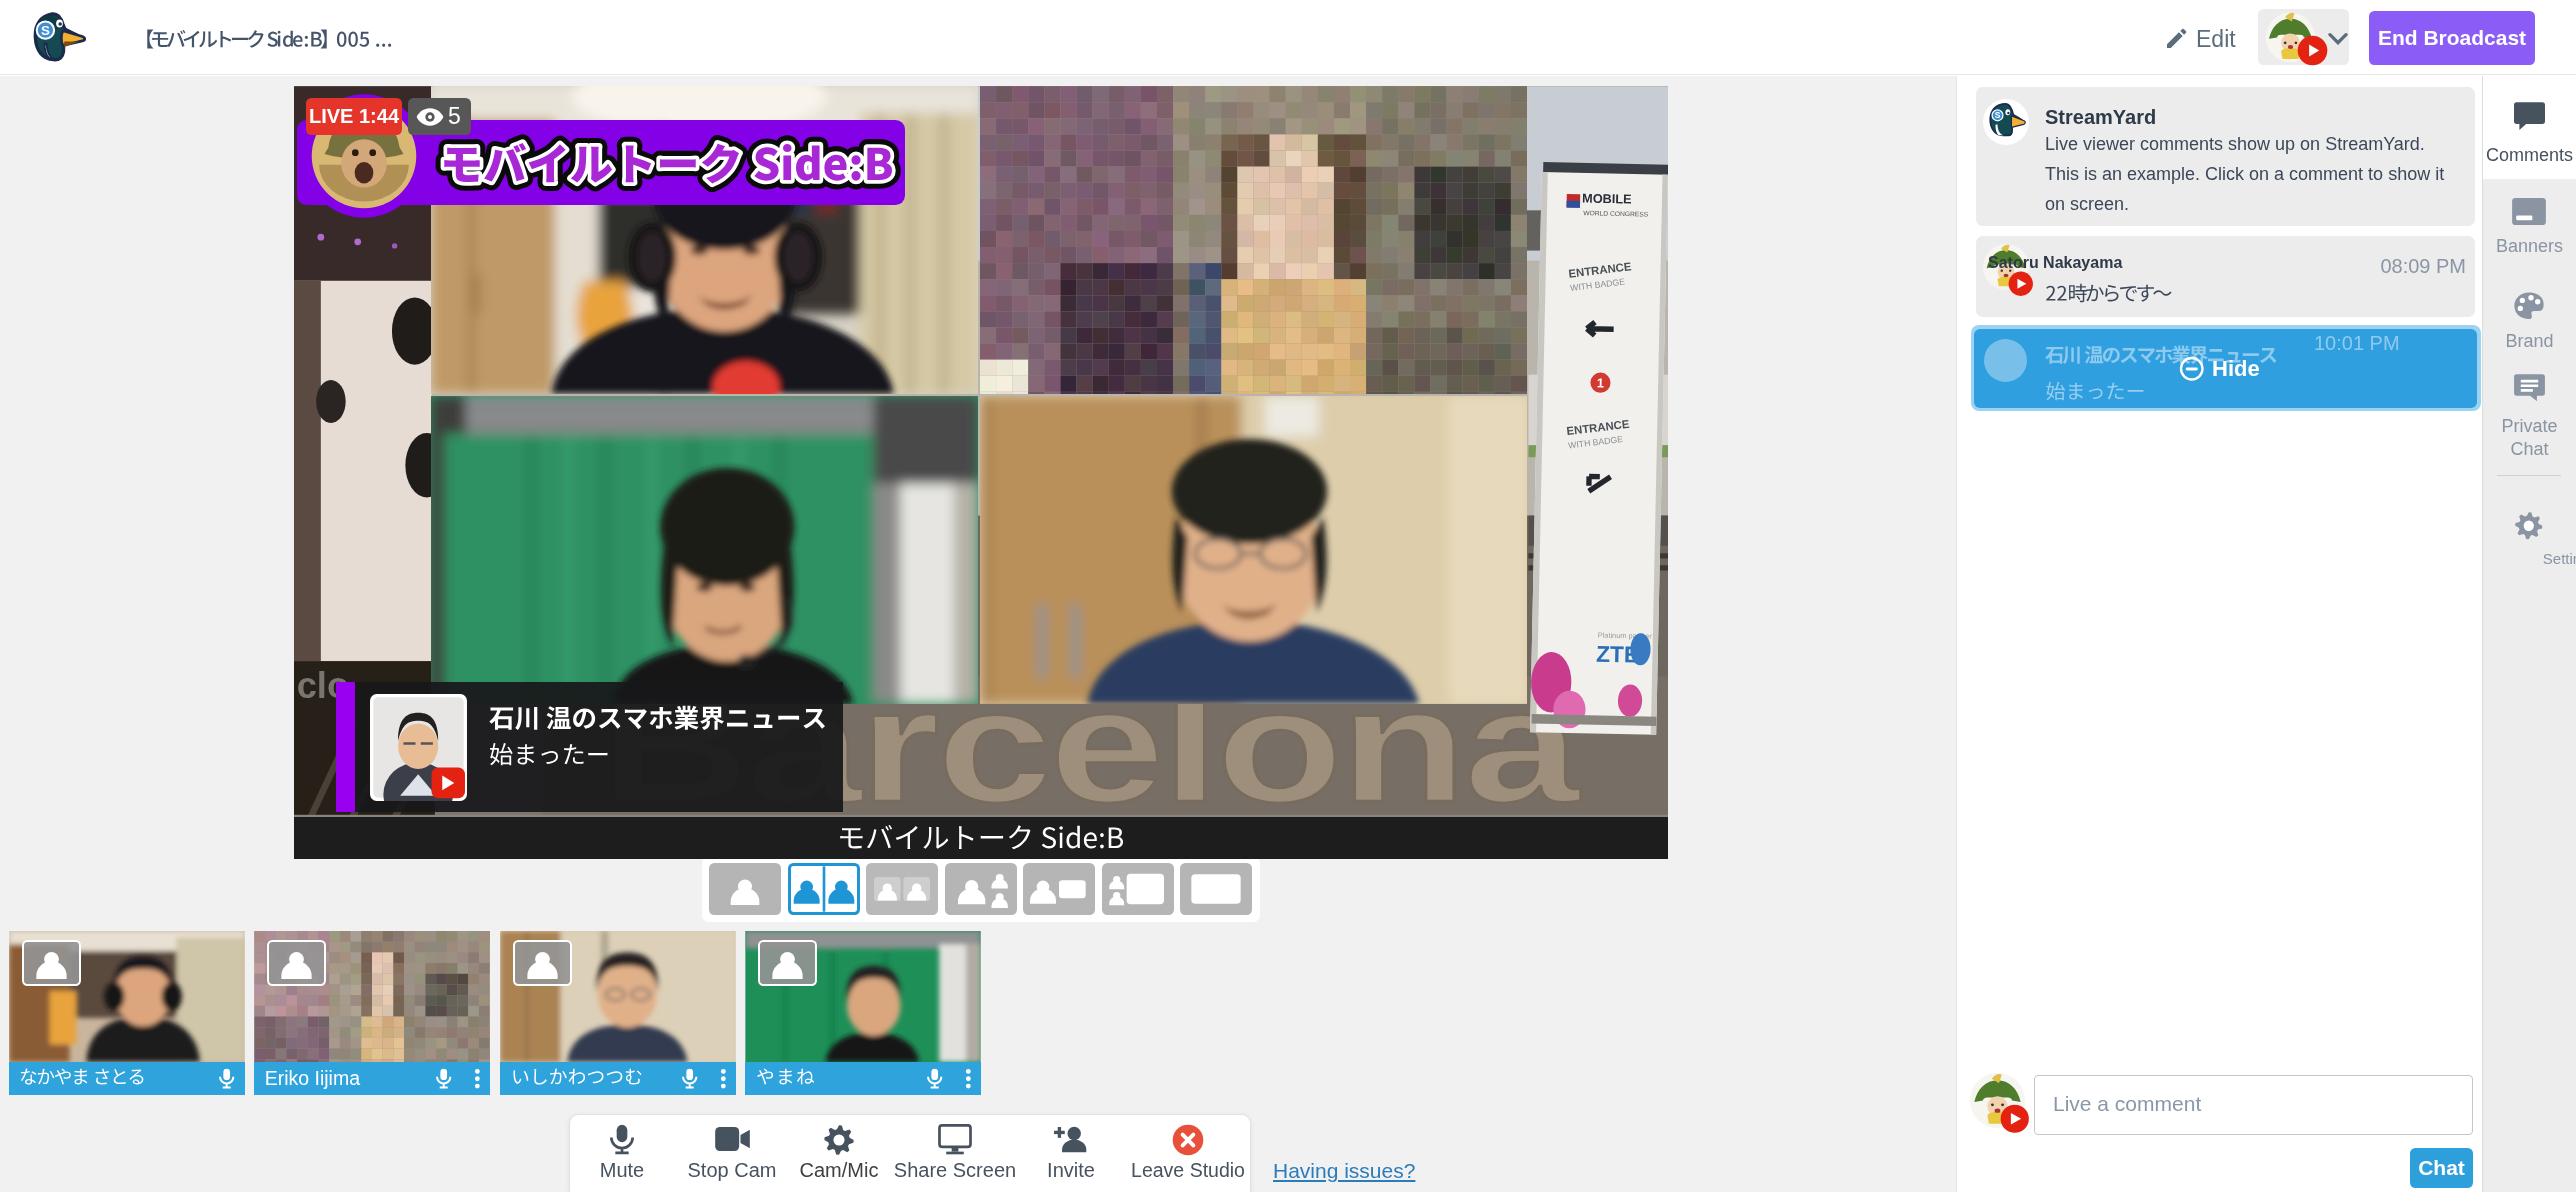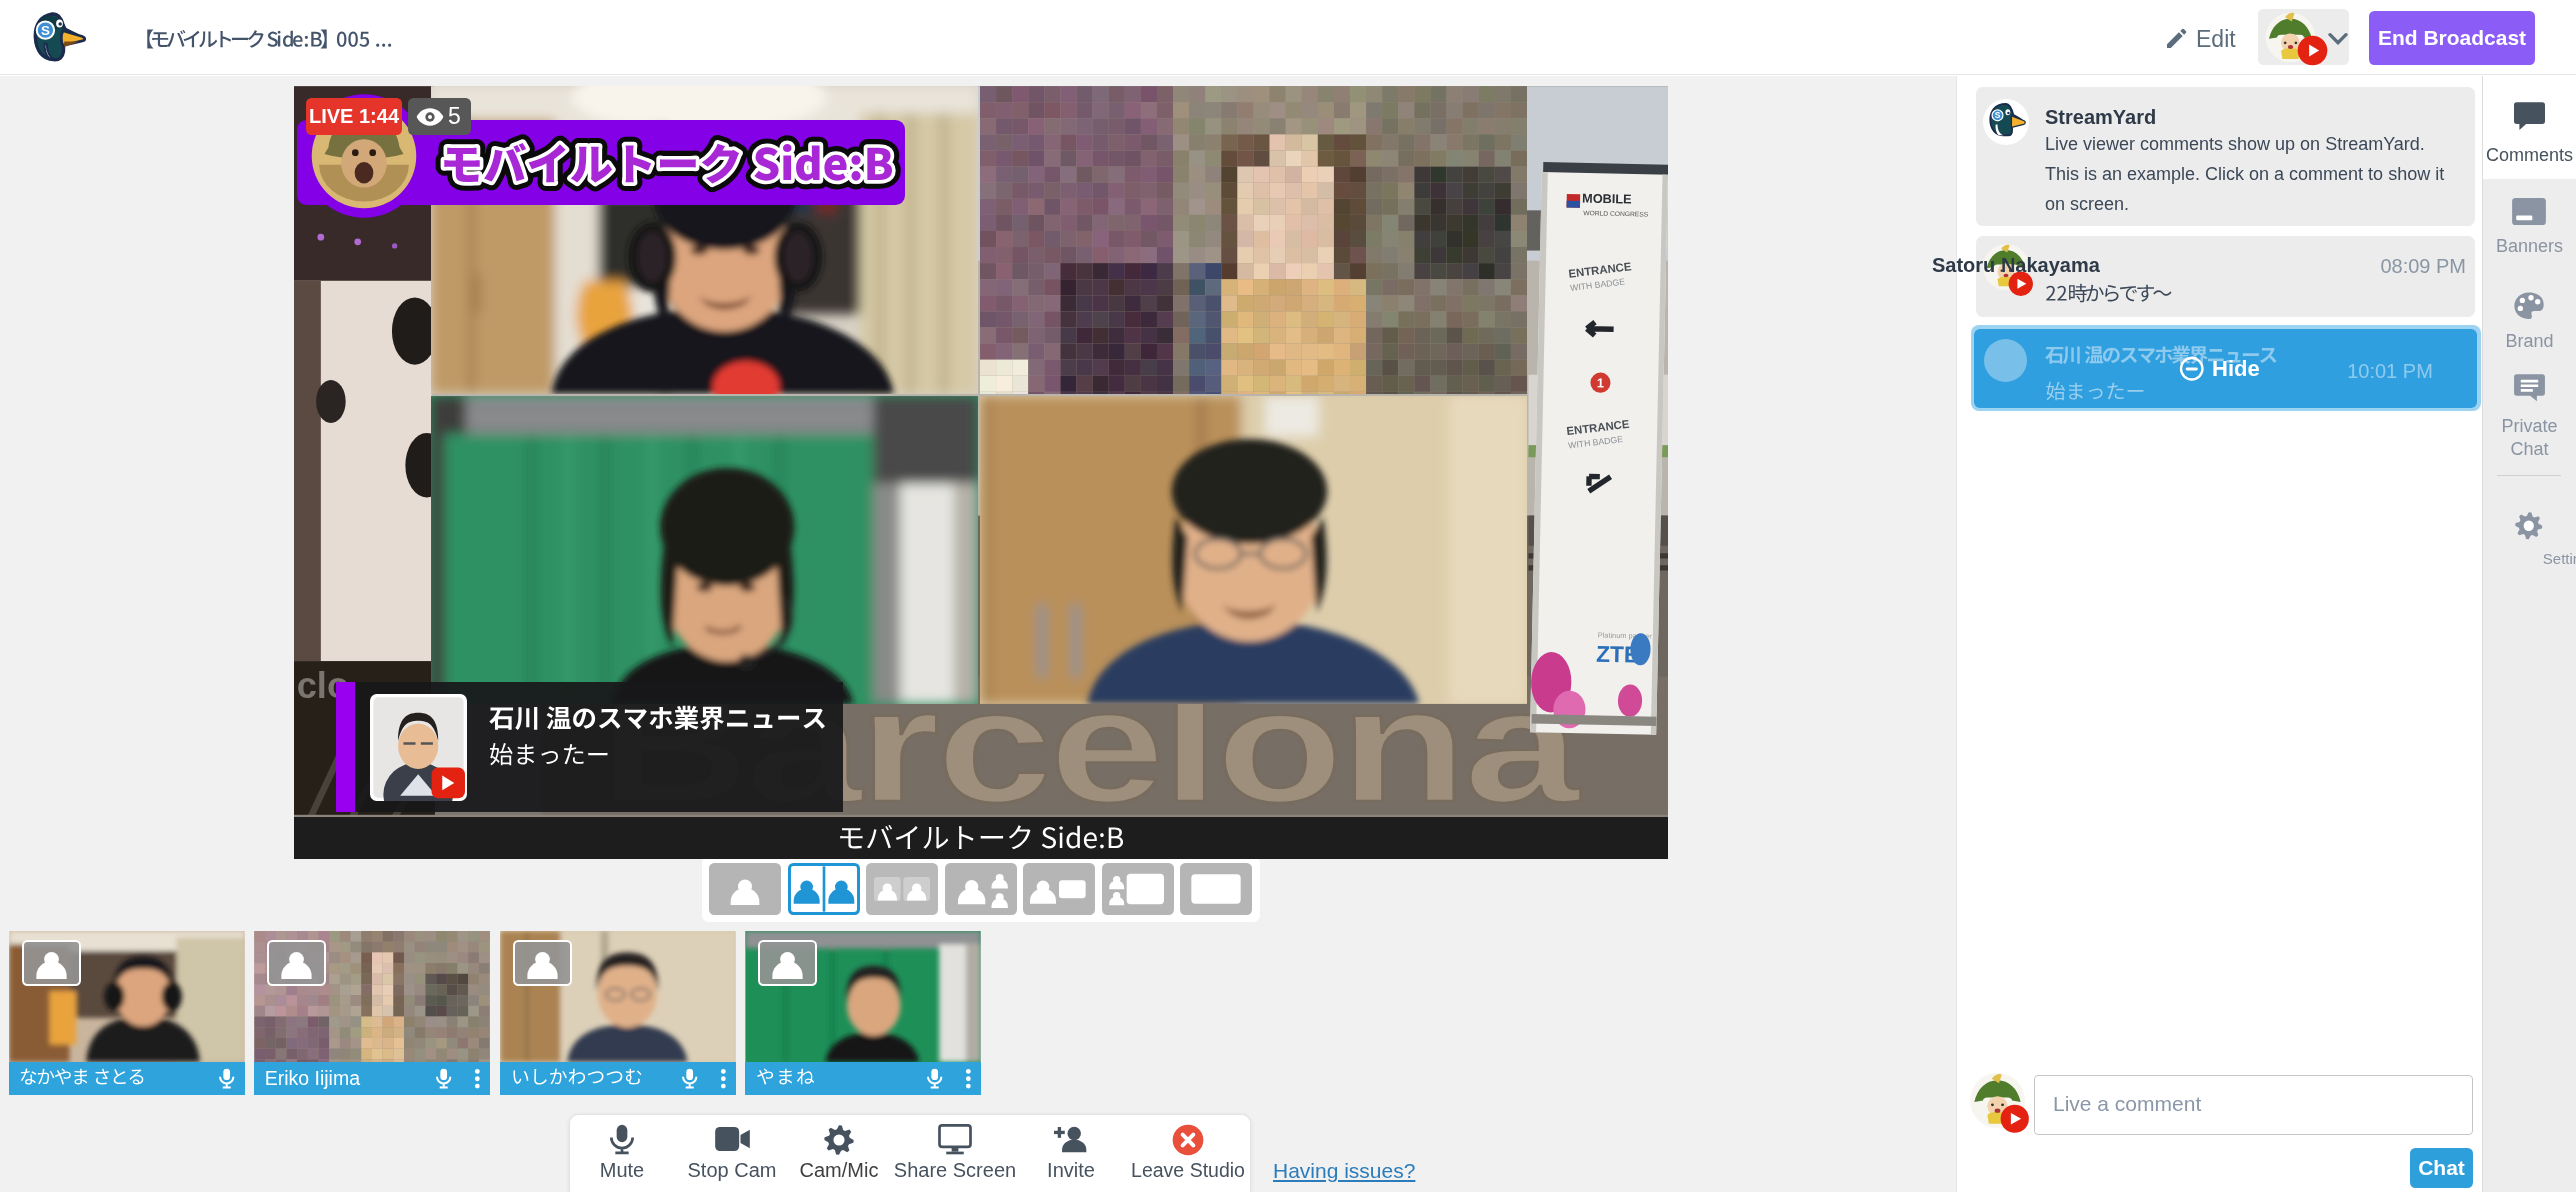--- a/index.html
+++ b/index.html
@@ -1543,32 +1543,32 @@
 <circle cx="38" cy="46" r="14" fill="#f3d2ae"></circle>
 <path d="M24,58 C30,52 46,52 52,58 L50,70 L26,70 Z" fill="#e8c83e"></path>
 <circle cx="31" cy="44" r="2" fill="#333"></circle>
     <circle cx="45" cy="44" r="2" fill="#333"></circle>
 <ellipse cx="38" cy="52" rx="4" ry="3" fill="#a33"></ellipse>
 </svg>
 <svg class="abs" style="left:2008px;top:271px" width="25.5" height="25.5" viewBox="0 0 46 46">
 <circle cx="23" cy="23" r="22" fill="#e32212"></circle>
     <path d="M17,14 L33,23 L17,32 Z" fill="#fff"></path>
   </svg>
-<div class="abs" style="left:1932px;top:254px;font-size:20px;font-weight:bold;color:#2e3a48">Satoru Nakayama</div>
+<div class="abs" style="left:1988px;top:254px;font-size:16px;font-weight:bold;color:#2e3a48">Satoru Nakayama</div>
 <div class="abs" style="left:2314px;top:255px;width:152px;text-align:right;font-size:20px;color:#8a96a4">08:09 PM</div>
 <svg class="" style="position:absolute;left:2045px;top:283px;overflow:visible" width="128" height="24" viewBox="0 -26.4 191 36">
     <path d="M1.3 0V-1.6Q4.8 -4.6 7 -7.1Q9.2 -9.6 10.3 -11.8Q11.4 -13.9 11.4 -15.8Q11.4 -17.1 11 -18.1Q10.5 -19 9.6 -19.6Q8.7 -20.2 7.4 -20.2Q6 -20.2 4.9 -19.4Q3.7 -18.7 2.8 -17.6L1.2 -19.2Q2.5 -20.6 4.1 -21.5Q5.6 -22.4 7.7 -22.4Q9.7 -22.4 11.1 -21.6Q12.5 -20.8 13.3 -19.3Q14.1 -17.9 14.1 -15.9Q14.1 -13.7 13 -11.5Q11.9 -9.2 10 -6.9Q8 -4.6 5.4 -2.2Q6.3 -2.2 7.3 -2.3Q8.2 -2.4 9.1 -2.4H15.1V0Z M18 0V-1.6Q21.4 -4.6 23.7 -7.1Q25.9 -9.6 27 -11.8Q28 -13.9 28 -15.8Q28 -17.1 27.6 -18.1Q27.2 -19 26.3 -19.6Q25.4 -20.2 24 -20.2Q22.7 -20.2 21.5 -19.4Q20.4 -18.7 19.4 -17.6L17.8 -19.2Q19.2 -20.6 20.7 -21.5Q22.2 -22.4 24.3 -22.4Q26.3 -22.4 27.7 -21.6Q29.2 -20.8 30 -19.3Q30.7 -17.9 30.7 -15.9Q30.7 -13.7 29.7 -11.5Q28.6 -9.2 26.6 -6.9Q24.7 -4.6 22.1 -2.2Q23 -2.2 23.9 -2.3Q24.9 -2.4 25.7 -2.4H31.8V0Z M45.9 -21.6H61V-19.6H45.9ZM44.7 -15.8H62.2V-13.8H44.7ZM44.8 -10.4H61.9V-8.4H44.8ZM52.2 -25.2H54.5V-14.6H52.2ZM56.2 -14.1H58.4V-0.3Q58.4 0.7 58.1 1.2Q57.9 1.7 57.2 2Q56.5 2.3 55.3 2.3Q54.1 2.4 52.3 2.4Q52.2 1.9 52 1.3Q51.8 0.7 51.5 0.2Q52.9 0.3 54.1 0.3Q55.2 0.3 55.6 0.3Q55.9 0.3 56.1 0.1Q56.2 0 56.2 -0.3ZM46.6 -6.3 48.4 -7.3Q49.2 -6.6 50 -5.6Q50.8 -4.7 51.4 -3.8Q52.1 -2.9 52.4 -2.2L50.5 -1Q50.1 -1.7 49.5 -2.7Q48.9 -3.6 48.2 -4.5Q47.4 -5.5 46.6 -6.3ZM36.7 -23.2H44.1V-3.5H36.7V-5.6H42V-21.2H36.7ZM36.7 -14.5H43V-12.5H36.7ZM35.6 -23.2H37.7V-1.1H35.6Z M71.9 -23.4Q71.8 -23 71.7 -22.5Q71.6 -22.1 71.5 -21.6Q71.4 -21.1 71.3 -20.2Q71.1 -19.2 70.9 -18.2Q70.7 -17.2 70.5 -16.2Q70.2 -15 69.8 -13.3Q69.3 -11.7 68.7 -9.9Q68.2 -8.1 67.4 -6.2Q66.7 -4.4 65.9 -2.5Q65 -0.7 64 0.9L61.5 -0Q62.5 -1.4 63.4 -3.1Q64.3 -4.8 65.1 -6.7Q65.8 -8.5 66.4 -10.3Q67 -12.1 67.5 -13.6Q67.9 -15.2 68.1 -16.3Q68.6 -18.1 68.8 -20Q69.1 -22 69.1 -23.7ZM82.2 -20.2Q82.9 -19.3 83.7 -17.9Q84.5 -16.5 85.3 -15Q86 -13.4 86.7 -12Q87.3 -10.5 87.7 -9.5L85.4 -8.4Q85 -9.5 84.5 -11Q83.9 -12.5 83.2 -14Q82.4 -15.6 81.6 -16.9Q80.8 -18.3 80 -19.2ZM61.1 -16.8Q61.8 -16.8 62.4 -16.8Q63 -16.8 63.8 -16.8Q64.4 -16.9 65.5 -16.9Q66.6 -17 67.8 -17.1Q69 -17.2 70.2 -17.3Q71.5 -17.4 72.5 -17.5Q73.5 -17.6 74.1 -17.6Q75.5 -17.6 76.6 -17.1Q77.7 -16.7 78.3 -15.6Q79 -14.5 79 -12.5Q79 -10.7 78.8 -8.6Q78.7 -6.6 78.3 -4.7Q77.9 -2.9 77.3 -1.6Q76.6 -0.1 75.5 0.4Q74.3 0.9 72.9 0.9Q72 0.9 71.1 0.7Q70.1 0.6 69.4 0.4L69 -2.1Q69.6 -1.9 70.3 -1.7Q71 -1.6 71.6 -1.5Q72.2 -1.5 72.6 -1.5Q73.5 -1.5 74.1 -1.7Q74.8 -2 75.3 -3Q75.7 -4 76.1 -5.6Q76.4 -7.1 76.5 -8.8Q76.7 -10.6 76.7 -12.2Q76.7 -13.6 76.3 -14.3Q75.9 -14.9 75.2 -15.2Q74.5 -15.4 73.5 -15.4Q72.7 -15.4 71.4 -15.3Q70.2 -15.2 68.7 -15.1Q67.2 -14.9 66 -14.8Q64.7 -14.7 64 -14.6Q63.5 -14.5 62.7 -14.4Q61.9 -14.3 61.3 -14.2Z M94.2 -23.5Q95.2 -23.2 96.8 -22.9Q98.3 -22.5 100 -22.1Q101.7 -21.8 103.3 -21.6Q104.9 -21.3 105.9 -21.2L105.3 -18.9Q104.4 -19 103.2 -19.2Q102 -19.5 100.6 -19.7Q99.2 -20 97.9 -20.3Q96.6 -20.5 95.4 -20.8Q94.3 -21.1 93.6 -21.2ZM93.6 -18.1Q93.4 -17.3 93.3 -16.2Q93.1 -15 92.9 -13.8Q92.8 -12.6 92.6 -11.5Q92.5 -10.4 92.3 -9.6Q94.5 -11.5 97 -12.4Q99.4 -13.3 102.1 -13.3Q104.4 -13.3 106.1 -12.5Q107.8 -11.6 108.8 -10.2Q109.8 -8.8 109.8 -7Q109.8 -5 108.8 -3.4Q107.9 -1.7 106 -0.6Q104.1 0.5 101.1 0.9Q98 1.4 93.9 1L93.2 -1.4Q97.9 -0.8 101 -1.4Q104.1 -2.1 105.7 -3.5Q107.3 -5 107.3 -7.1Q107.3 -8.3 106.6 -9.2Q105.9 -10.1 104.7 -10.7Q103.5 -11.2 102 -11.2Q99 -11.2 96.6 -10.1Q94.2 -9.1 92.7 -7.2Q92.3 -6.8 92.1 -6.4Q91.9 -6 91.8 -5.7L89.5 -6.2Q89.7 -7 89.9 -8.2Q90.1 -9.4 90.3 -10.8Q90.5 -12.1 90.6 -13.5Q90.8 -14.9 90.9 -16.2Q91 -17.5 91.1 -18.4Z M112 -19.7Q112.9 -19.8 113.6 -19.8Q114.3 -19.9 114.7 -19.9Q115.4 -20 116.8 -20.1Q118.1 -20.2 119.9 -20.4Q121.7 -20.6 123.7 -20.8Q125.8 -20.9 127.8 -21.1Q129.5 -21.3 130.9 -21.4Q132.4 -21.5 133.7 -21.5Q134.9 -21.6 135.9 -21.6L135.9 -19.3Q135.1 -19.3 134 -19.2Q132.9 -19.2 131.9 -19.1Q130.8 -19 130.1 -18.8Q128.5 -18.3 127.2 -17.2Q125.9 -16.2 125 -14.9Q124.1 -13.5 123.6 -12.1Q123.2 -10.6 123.2 -9.3Q123.2 -7.5 123.8 -6.2Q124.4 -4.9 125.4 -4Q126.5 -3.1 127.8 -2.5Q129.1 -2 130.6 -1.7Q132.1 -1.4 133.5 -1.4L132.7 1.1Q131 1.1 129.3 0.6Q127.6 0.2 126.1 -0.5Q124.6 -1.3 123.4 -2.5Q122.2 -3.6 121.5 -5.2Q120.8 -6.8 120.8 -8.8Q120.8 -11.1 121.6 -13.1Q122.4 -15.1 123.7 -16.6Q125 -18.1 126.4 -18.9Q125.4 -18.8 124 -18.6Q122.6 -18.5 121 -18.3Q119.3 -18.1 117.7 -17.9Q116.1 -17.7 114.7 -17.5Q113.2 -17.3 112.3 -17.1ZM131.6 -15.6Q132 -15.1 132.4 -14.4Q132.9 -13.6 133.3 -12.9Q133.8 -12.1 134.1 -11.4L132.5 -10.7Q132 -11.8 131.4 -12.9Q130.8 -14 130.1 -14.9ZM134.9 -16.8Q135.2 -16.4 135.7 -15.6Q136.2 -14.9 136.7 -14.1Q137.1 -13.4 137.5 -12.7L135.9 -12Q135.4 -13 134.7 -14.1Q134.1 -15.2 133.4 -16.1Z M153.9 -23.8Q153.9 -23.6 153.9 -23.2Q153.8 -22.8 153.8 -22.4Q153.8 -22.1 153.8 -21.9Q153.7 -21.3 153.7 -20.3Q153.7 -19.3 153.7 -18.2Q153.7 -17 153.7 -15.8Q153.8 -14.6 153.8 -13.5Q153.8 -12.5 153.8 -11.8L151.5 -12.9Q151.5 -13.3 151.5 -14.2Q151.5 -15 151.5 -16.2Q151.5 -17.3 151.5 -18.4Q151.4 -19.5 151.4 -20.4Q151.4 -21.4 151.4 -21.9Q151.3 -22.5 151.3 -23Q151.2 -23.6 151.2 -23.8ZM138 -19.6Q139.2 -19.6 140.8 -19.6Q142.3 -19.7 144.1 -19.7Q145.9 -19.8 147.6 -19.8Q149.4 -19.9 151.1 -19.9Q152.8 -19.9 154.2 -19.9Q155.5 -19.9 156.9 -19.9Q158.2 -19.9 159.4 -19.9Q160.6 -19.9 161.5 -19.9Q162.4 -19.9 163 -19.9L162.9 -17.7Q161.7 -17.7 159.6 -17.8Q157.4 -17.8 154.1 -17.8Q152.2 -17.8 150.1 -17.8Q148 -17.7 145.8 -17.7Q143.7 -17.6 141.7 -17.5Q139.7 -17.4 138 -17.3ZM153.7 -10.9Q153.7 -8.9 153.1 -7.5Q152.6 -6.2 151.5 -5.5Q150.5 -4.9 149.1 -4.9Q148.2 -4.9 147.3 -5.2Q146.4 -5.5 145.7 -6.1Q145 -6.8 144.6 -7.7Q144.2 -8.7 144.2 -9.9Q144.2 -11.4 144.9 -12.5Q145.6 -13.7 146.8 -14.4Q148.1 -15.1 149.5 -15.1Q151.2 -15.1 152.4 -14.3Q153.6 -13.5 154.2 -12.1Q154.7 -10.8 154.7 -9Q154.7 -7.5 154.3 -6Q153.9 -4.4 152.9 -3Q151.9 -1.5 150.1 -0.4Q148.4 0.8 145.8 1.6L143.8 -0.4Q145.8 -0.8 147.4 -1.6Q149 -2.3 150.2 -3.4Q151.3 -4.5 151.9 -5.9Q152.4 -7.4 152.4 -9.3Q152.4 -11.3 151.6 -12.2Q150.7 -13.1 149.5 -13.1Q148.7 -13.1 148 -12.7Q147.3 -12.3 146.9 -11.6Q146.4 -10.9 146.4 -9.9Q146.4 -8.5 147.3 -7.7Q148.3 -6.9 149.5 -6.9Q150.4 -6.9 151.1 -7.5Q151.8 -8 152 -9Q152.3 -10.1 152.1 -11.7Z M174.7 -10.5Q173.5 -11.7 172.4 -12.4Q171.2 -13 169.6 -13Q167.8 -13 166.4 -11.9Q164.9 -10.8 163.9 -9L161.8 -10.2Q163.2 -12.8 165.2 -14.1Q167.3 -15.4 169.6 -15.4Q171.7 -15.4 173.3 -14.6Q174.8 -13.8 176.4 -12.3Q177.6 -11.1 178.7 -10.4Q179.9 -9.8 181.5 -9.8Q183.3 -9.8 184.7 -10.9Q186.2 -12 187.2 -13.8L189.3 -12.6Q187.9 -10 185.9 -8.7Q183.8 -7.4 181.5 -7.4Q179.4 -7.4 177.9 -8.2Q176.3 -9 174.7 -10.5Z" fill="#3c4858"></path>
   </svg>
 <div class="abs" style="left:1971px;top:325px;width:510px;height:86px;background:#9dd3f2;border-radius:8px"></div>
 <div class="abs" style="left:1974px;top:329px;width:503px;height:79px;background:#309fdf;border-radius:6px"></div>
 <div class="abs" style="left:1984px;top:339px;width:43px;height:43px;border-radius:50%;background:rgba(255,255,255,0.35)"></div>
 <svg class="" style="position:absolute;left:2045px;top:345px;overflow:visible" width="235" height="23.5" viewBox="0 -25.5 350 35" opacity="0.45">
     <path d="M1.7 -22.7H27.3V-19.2H1.7ZM8.2 -2.5H24.2V0.8H8.2ZM6.7 -12.8H25.7V2.5H22V-9.5H10.3V2.6H6.7ZM9.8 -20.8 13.6 -19.8Q12.5 -16.9 11 -14Q9.4 -11.1 7.4 -8.5Q5.4 -6 2.8 -4.1Q2.5 -4.6 2.1 -5.1Q1.7 -5.6 1.2 -6Q0.8 -6.5 0.4 -6.8Q2.7 -8.4 4.6 -10.8Q6.4 -13.1 7.8 -15.7Q9.1 -18.3 9.8 -20.8Z M30.3 -23.2H33.9V-13.1Q33.9 -11 33.8 -8.9Q33.6 -6.7 33.2 -4.7Q32.8 -2.6 31.9 -0.7Q31.1 1.2 29.6 2.9Q29.3 2.5 28.7 2Q28.2 1.5 27.6 1.1Q27.1 0.6 26.6 0.4Q28.3 -1.5 29.1 -3.8Q29.9 -6 30.1 -8.4Q30.3 -10.7 30.3 -13.1ZM39.2 -21.9H42.8V-0.2H39.2ZM48.1 -23.2H51.7V2.5H48.1Z M72.8 -16.3V-14.6H80.6V-16.3ZM72.8 -20.6V-19H80.6V-20.6ZM69.5 -23.5H84V-11.8H69.5ZM68.6 -10.1H85V0.3H81.7V-7.1H80.1V0.3H77.5V-7.1H75.9V0.3H73.3V-7.1H71.7V0.3H68.6ZM66.3 -1.3H86.7V1.8H66.3ZM61.1 -21.8 63 -24.3Q63.9 -23.9 64.9 -23.4Q65.9 -22.9 66.9 -22.4Q67.8 -21.9 68.4 -21.4L66.4 -18.6Q65.9 -19.1 65 -19.7Q64.1 -20.3 63 -20.8Q62 -21.4 61.1 -21.8ZM59.3 -13.9 61.1 -16.4Q62 -16.1 63 -15.6Q64.1 -15.1 65 -14.6Q66 -14 66.6 -13.6L64.7 -10.8Q64.2 -11.2 63.2 -11.8Q62.3 -12.4 61.3 -12.9Q60.2 -13.5 59.3 -13.9ZM59.9 -0.1Q60.6 -1.2 61.4 -2.7Q62.3 -4.2 63.1 -5.9Q64 -7.6 64.8 -9.2L67.4 -7.2Q66.7 -5.6 65.9 -4.1Q65.2 -2.5 64.4 -0.9Q63.6 0.6 62.8 2Z M101.6 -19.9Q101.3 -17.7 100.8 -15.2Q100.4 -12.7 99.6 -10.1Q98.7 -7.2 97.6 -5.1Q96.5 -3 95.1 -1.8Q93.8 -0.7 92.2 -0.7Q90.6 -0.7 89.2 -1.8Q87.9 -2.8 87.1 -4.8Q86.3 -6.7 86.3 -9.1Q86.3 -11.6 87.3 -13.9Q88.3 -16.1 90.1 -17.8Q92 -19.5 94.4 -20.5Q96.8 -21.5 99.6 -21.5Q102.3 -21.5 104.5 -20.7Q106.6 -19.8 108.2 -18.2Q109.7 -16.7 110.5 -14.6Q111.3 -12.6 111.3 -10.2Q111.3 -7.2 110.1 -4.8Q108.9 -2.4 106.4 -0.8Q103.9 0.8 100.3 1.4L98.1 -2.1Q98.9 -2.2 99.6 -2.3Q100.2 -2.4 100.8 -2.6Q102.2 -2.9 103.4 -3.5Q104.6 -4.2 105.5 -5.2Q106.4 -6.1 106.9 -7.4Q107.4 -8.7 107.4 -10.3Q107.4 -12 106.9 -13.5Q106.4 -14.9 105.4 -15.9Q104.4 -17 102.9 -17.6Q101.4 -18.1 99.6 -18.1Q97.2 -18.1 95.5 -17.3Q93.7 -16.5 92.5 -15.2Q91.3 -13.9 90.6 -12.3Q90 -10.8 90 -9.5Q90 -8 90.4 -7.1Q90.7 -6.1 91.2 -5.6Q91.7 -5.1 92.3 -5.1Q92.9 -5.1 93.5 -5.7Q94.1 -6.4 94.7 -7.6Q95.3 -8.9 95.9 -10.9Q96.5 -13 97 -15.3Q97.4 -17.7 97.6 -20Z M134.6 -19.7Q134.4 -19.4 134.1 -18.9Q133.8 -18.3 133.6 -17.8Q133 -16.5 132.1 -14.8Q131.2 -13.1 130.1 -11.4Q129 -9.7 127.7 -8.3Q126.1 -6.4 124.1 -4.6Q122.2 -2.8 120 -1.4Q117.9 0.1 115.6 1.2L112.6 -1.9Q114.9 -2.8 117.2 -4.2Q119.4 -5.5 121.2 -7.1Q123.1 -8.7 124.5 -10.2Q125.5 -11.3 126.3 -12.6Q127.2 -13.8 127.8 -15.1Q128.5 -16.3 128.8 -17.3Q128.5 -17.3 127.8 -17.3Q127 -17.3 126 -17.3Q125 -17.3 123.9 -17.3Q122.8 -17.3 121.8 -17.3Q120.8 -17.3 120.1 -17.3Q119.3 -17.3 119 -17.3Q118.4 -17.3 117.7 -17.3Q117 -17.3 116.4 -17.2Q115.9 -17.2 115.6 -17.1V-21.3Q116 -21.2 116.6 -21.2Q117.3 -21.1 117.9 -21.1Q118.6 -21.1 119 -21.1Q119.4 -21.1 120.2 -21.1Q121 -21.1 122 -21.1Q123.1 -21.1 124.2 -21.1Q125.3 -21.1 126.3 -21.1Q127.4 -21.1 128.1 -21.1Q128.9 -21.1 129.2 -21.1Q130.2 -21.1 131 -21.2Q131.8 -21.3 132.2 -21.4ZM128.1 -10.7Q129.2 -9.7 130.5 -8.6Q131.8 -7.4 133 -6.1Q134.3 -4.8 135.3 -3.6Q136.4 -2.5 137.1 -1.6L133.8 1.3Q132.7 -0.2 131.4 -1.8Q130 -3.4 128.5 -5Q126.9 -6.6 125.4 -8Z M164 -18.3Q163.7 -17.9 163.4 -17.6Q163.2 -17.3 163 -17.1Q162.1 -15.7 161 -14Q159.8 -12.4 158.3 -10.8Q156.9 -9.1 155.3 -7.6Q153.6 -6 151.9 -4.8L149.1 -7.5Q150.5 -8.5 151.8 -9.7Q153.1 -10.9 154.2 -12.1Q155.3 -13.4 156.2 -14.5Q157.1 -15.7 157.6 -16.7Q157.1 -16.7 156.1 -16.7Q155.1 -16.7 153.9 -16.7Q152.6 -16.7 151.2 -16.7Q149.9 -16.7 148.5 -16.7Q147.1 -16.7 145.9 -16.7Q144.6 -16.7 143.7 -16.7Q142.8 -16.7 142.3 -16.7Q141.7 -16.7 141.1 -16.7Q140.4 -16.7 139.8 -16.6Q139.3 -16.6 139 -16.5V-20.6Q139.3 -20.6 139.9 -20.5Q140.5 -20.4 141.2 -20.4Q141.8 -20.3 142.3 -20.3Q142.7 -20.3 143.6 -20.3Q144.5 -20.3 145.7 -20.3Q147 -20.3 148.4 -20.3Q149.9 -20.3 151.3 -20.3Q152.8 -20.3 154.2 -20.3Q155.5 -20.3 156.6 -20.3Q157.7 -20.3 158.4 -20.3Q160.1 -20.3 161.1 -20.6ZM148.7 -4.4Q148 -5 147.2 -5.8Q146.4 -6.5 145.5 -7.3Q144.6 -8.1 143.8 -8.8Q143 -9.5 142.3 -9.9L145.4 -12.4Q146 -12 146.7 -11.3Q147.5 -10.7 148.4 -9.9Q149.4 -9.2 150.3 -8.4Q151.2 -7.6 152 -6.8Q153 -5.9 154 -4.8Q155.1 -3.7 156 -2.7Q156.9 -1.7 157.6 -0.8L154.2 1.9Q153.6 1.1 152.7 -0Q151.7 -1.1 150.7 -2.3Q149.6 -3.4 148.7 -4.4Z M179.4 -23.2Q179.4 -23 179.3 -22.6Q179.2 -22.1 179.2 -21.6Q179.1 -21.1 179.1 -20.7Q179.1 -19.8 179.1 -18.8Q179.1 -17.8 179.1 -16.7Q179.1 -15.7 179.1 -14.8Q179.1 -14.3 179.1 -13.2Q179.1 -12.2 179.1 -10.9Q179.1 -9.6 179.1 -8.2Q179.1 -6.8 179.1 -5.4Q179.1 -4.1 179.1 -3.1Q179.1 -2 179.1 -1.4Q179.1 -0.1 178.4 0.6Q177.6 1.3 176.1 1.3Q175.3 1.3 174.5 1.3Q173.7 1.3 172.9 1.2Q172.1 1.2 171.4 1.1L171 -2.5Q172 -2.3 172.8 -2.3Q173.7 -2.2 174.3 -2.2Q174.8 -2.2 175.1 -2.4Q175.3 -2.7 175.3 -3.2Q175.3 -3.5 175.3 -4.3Q175.3 -5.2 175.3 -6.4Q175.3 -7.6 175.3 -8.9Q175.3 -10.3 175.3 -11.5Q175.3 -12.7 175.3 -13.6Q175.3 -14.5 175.3 -14.8Q175.3 -15.4 175.3 -16.4Q175.3 -17.5 175.3 -18.7Q175.3 -19.9 175.3 -20.7Q175.3 -21.3 175.3 -22.1Q175.2 -22.9 175.1 -23.2ZM165.2 -18.6Q165.8 -18.5 166.6 -18.5Q167.3 -18.4 168 -18.4Q168.3 -18.4 169.4 -18.4Q170.4 -18.4 171.9 -18.4Q173.4 -18.4 175.1 -18.4Q176.8 -18.4 178.5 -18.4Q180.2 -18.4 181.7 -18.4Q183.2 -18.4 184.3 -18.4Q185.4 -18.4 185.9 -18.4Q186.5 -18.4 187.3 -18.4Q188.1 -18.5 188.7 -18.6V-14.8Q188.1 -14.8 187.3 -14.9Q186.5 -14.9 185.9 -14.9Q185.5 -14.9 184.4 -14.9Q183.3 -14.9 181.8 -14.9Q180.3 -14.9 178.6 -14.9Q176.9 -14.9 175.2 -14.9Q173.5 -14.9 172 -14.9Q170.5 -14.9 169.4 -14.9Q168.4 -14.9 168 -14.9Q167.3 -14.9 166.6 -14.9Q165.8 -14.8 165.2 -14.8ZM172.6 -10.7Q172.1 -9.8 171.4 -8.6Q170.7 -7.5 169.9 -6.4Q169.1 -5.3 168.3 -4.3Q167.6 -3.3 167 -2.7L163.8 -4.8Q164.6 -5.5 165.3 -6.4Q166.1 -7.3 166.8 -8.3Q167.6 -9.3 168.2 -10.4Q168.8 -11.4 169.3 -12.3ZM185 -12.4Q185.6 -11.7 186.3 -10.7Q186.9 -9.8 187.6 -8.7Q188.3 -7.6 188.9 -6.6Q189.5 -5.5 190 -4.8L186.6 -2.9Q186.1 -3.8 185.5 -4.9Q184.9 -6 184.3 -7Q183.6 -8.1 183 -9.1Q182.4 -10 181.9 -10.7Z M189.9 -6.9H215.8V-4H189.9ZM190 -19.9H215.7V-17H190ZM191.2 -14.7H214.6V-12H191.2ZM192.6 -10.7H213.2V-8.2H192.6ZM201 -13.3H204.5V2.6H201ZM198.5 -24.7H201.7V-18.5H198.5ZM203.9 -24.7H207.2V-18.7H203.9ZM200.4 -5.6 203.1 -4.4Q201.7 -2.9 199.8 -1.6Q197.9 -0.3 195.7 0.7Q193.5 1.7 191.2 2.3Q191 1.8 190.6 1.3Q190.2 0.7 189.8 0.2Q189.4 -0.3 189 -0.7Q191.2 -1.1 193.4 -1.8Q195.5 -2.6 197.3 -3.5Q199.2 -4.5 200.4 -5.6ZM205.1 -5.7Q206 -4.9 207.3 -4.1Q208.5 -3.3 210 -2.7Q211.5 -2.1 213.2 -1.6Q214.9 -1.1 216.6 -0.9Q216.2 -0.5 215.7 0.1Q215.3 0.6 214.9 1.2Q214.5 1.8 214.2 2.3Q212.5 1.8 210.8 1.2Q209.2 0.5 207.6 -0.4Q206.1 -1.3 204.8 -2.3Q203.5 -3.4 202.5 -4.6ZM210.5 -24.4 214.2 -23.6Q213.5 -22.4 212.8 -21.3Q212.1 -20.1 211.5 -19.3L208.7 -20.2Q209 -20.8 209.4 -21.5Q209.7 -22.3 210 -23Q210.3 -23.8 210.5 -24.4ZM206.7 -18.2 210.4 -17.4Q209.8 -16.3 209.2 -15.4Q208.7 -14.4 208.2 -13.8L205.3 -14.6Q205.7 -15.4 206.1 -16.4Q206.5 -17.4 206.7 -18.2ZM192 -23.5 195 -24.5Q195.7 -23.6 196.3 -22.4Q196.9 -21.3 197.2 -20.4L194.1 -19.3Q193.9 -20.1 193.3 -21.3Q192.7 -22.5 192 -23.5ZM195.7 -17 199.1 -17.5Q199.5 -16.9 199.9 -16.2Q200.2 -15.4 200.4 -14.8L196.8 -14.2Q196.7 -14.8 196.4 -15.6Q196.1 -16.4 195.7 -17Z M221.9 -16.2V-14.1H235.6V-16.2ZM221.9 -20.8V-18.8H235.6V-20.8ZM218.4 -23.7H239.2V-11.3H218.4ZM232.7 -13.1Q233.7 -11.8 235.2 -10.7Q236.7 -9.5 238.5 -8.7Q240.4 -7.8 242.5 -7.3Q242.1 -7 241.6 -6.5Q241.2 -5.9 240.8 -5.4Q240.4 -4.8 240.1 -4.4Q238 -5.1 236.1 -6.2Q234.1 -7.3 232.5 -8.8Q230.9 -10.3 229.8 -12ZM224.8 -13.1 227.9 -11.9Q226.7 -10.3 225.1 -8.8Q223.4 -7.3 221.5 -6.2Q219.6 -5 217.5 -4.3Q217.2 -4.7 216.8 -5.2Q216.4 -5.8 216 -6.3Q215.6 -6.8 215.2 -7.1Q217.1 -7.7 219 -8.6Q220.8 -9.5 222.3 -10.7Q223.9 -11.8 224.8 -13.1ZM222.7 -7.8H226.3V-5.8Q226.3 -4.8 226.1 -3.6Q225.9 -2.4 225.2 -1.3Q224.5 -0.1 223.2 1Q221.9 2 219.7 2.8Q219.5 2.4 219 1.8Q218.6 1.3 218.2 0.8Q217.7 0.3 217.3 -0Q219.1 -0.6 220.2 -1.4Q221.3 -2.1 221.8 -2.9Q222.4 -3.7 222.6 -4.5Q222.7 -5.2 222.7 -5.9ZM227 -22.2H230.5V-12.7H227ZM231.6 -7.7H235.2V2.5H231.6Z M245.1 -19.7Q245.9 -19.6 246.8 -19.6Q247.8 -19.5 248.5 -19.5Q249.1 -19.5 250.1 -19.5Q251.1 -19.5 252.4 -19.5Q253.6 -19.5 254.8 -19.5Q256.1 -19.5 257.3 -19.5Q258.4 -19.5 259.3 -19.5Q260.1 -19.5 260.5 -19.5Q261.4 -19.5 262.3 -19.6Q263.1 -19.6 263.7 -19.7V-15.5Q263.1 -15.5 262.2 -15.6Q261.3 -15.6 260.5 -15.6Q260.1 -15.6 259.2 -15.6Q258.3 -15.6 257.1 -15.6Q255.9 -15.6 254.5 -15.6Q253.2 -15.6 252 -15.6Q250.8 -15.6 249.9 -15.6Q248.9 -15.6 248.5 -15.6Q247.7 -15.6 246.8 -15.6Q245.8 -15.5 245.1 -15.5ZM242.7 -5.5Q243.5 -5.5 244.5 -5.4Q245.4 -5.3 246.3 -5.3Q246.7 -5.3 247.7 -5.3Q248.7 -5.3 250.1 -5.3Q251.5 -5.3 253.1 -5.3Q254.6 -5.3 256.2 -5.3Q257.8 -5.3 259.2 -5.3Q260.6 -5.3 261.6 -5.3Q262.6 -5.3 262.9 -5.3Q263.7 -5.3 264.5 -5.4Q265.4 -5.4 266.1 -5.5V-1.1Q265.4 -1.2 264.5 -1.2Q263.6 -1.2 262.9 -1.2Q262.6 -1.2 261.6 -1.2Q260.6 -1.2 259.2 -1.2Q257.8 -1.2 256.2 -1.2Q254.6 -1.2 253.1 -1.2Q251.5 -1.2 250.1 -1.2Q248.7 -1.2 247.7 -1.2Q246.7 -1.2 246.3 -1.2Q245.4 -1.2 244.5 -1.2Q243.5 -1.1 242.7 -1.1Z M288.1 -13.8Q288 -13.5 288 -13.2Q287.9 -12.8 287.9 -12.6Q287.8 -12 287.6 -10.9Q287.5 -9.9 287.3 -8.6Q287.1 -7.3 286.9 -6Q286.7 -4.7 286.5 -3.6Q286.3 -2.5 286.2 -1.9H282.3Q282.4 -2.5 282.5 -3.4Q282.7 -4.4 282.9 -5.5Q283 -6.6 283.2 -7.7Q283.4 -8.9 283.5 -9.8Q283.6 -10.8 283.6 -11.4Q283.2 -11.4 282.4 -11.4Q281.6 -11.4 280.5 -11.4Q279.5 -11.4 278.5 -11.4Q277.5 -11.4 276.8 -11.4Q276 -11.4 275.8 -11.4Q275.1 -11.4 274.3 -11.3Q273.5 -11.3 272.9 -11.2V-15.1Q273.3 -15 273.8 -15Q274.3 -14.9 274.8 -14.9Q275.4 -14.9 275.8 -14.9Q276.2 -14.9 276.9 -14.9Q277.7 -14.9 278.6 -14.9Q279.5 -14.9 280.4 -14.9Q281.3 -14.9 282 -14.9Q282.8 -14.9 283.2 -14.9Q283.5 -14.9 283.9 -14.9Q284.4 -14.9 284.8 -15Q285.2 -15.1 285.3 -15.2ZM270.2 -3.3Q270.8 -3.3 271.6 -3.2Q272.3 -3.2 273.1 -3.2Q273.5 -3.2 274.7 -3.2Q275.9 -3.2 277.5 -3.2Q279.1 -3.2 280.8 -3.2Q282.5 -3.2 284.1 -3.2Q285.7 -3.2 286.8 -3.2Q288 -3.2 288.3 -3.2Q288.8 -3.2 289.7 -3.2Q290.6 -3.2 291.1 -3.3V0.5Q290.8 0.4 290.3 0.4Q289.8 0.4 289.3 0.4Q288.8 0.4 288.4 0.4Q288 0.4 286.8 0.4Q285.7 0.4 284.1 0.4Q282.5 0.4 280.7 0.4Q279 0.4 277.4 0.4Q275.8 0.4 274.6 0.4Q273.5 0.4 273.1 0.4Q272.3 0.4 271.7 0.4Q271.1 0.4 270.2 0.5Z M294.7 -13.4Q295.3 -13.4 296.1 -13.3Q296.9 -13.3 297.8 -13.3Q298.7 -13.2 299.4 -13.2Q300.2 -13.2 301.2 -13.2Q302.3 -13.2 303.6 -13.2Q304.8 -13.2 306.2 -13.2Q307.5 -13.2 308.9 -13.2Q310.2 -13.2 311.4 -13.2Q312.6 -13.2 313.5 -13.2Q314.4 -13.2 315 -13.2Q316 -13.2 316.9 -13.3Q317.8 -13.4 318.4 -13.4V-8.9Q317.9 -8.9 316.9 -9Q315.9 -9 315 -9Q314.4 -9 313.5 -9Q312.5 -9 311.4 -9Q310.2 -9 308.8 -9Q307.5 -9 306.2 -9Q304.8 -9 303.5 -9Q302.3 -9 301.2 -9Q300.1 -9 299.4 -9Q298.2 -9 296.9 -9Q295.6 -8.9 294.7 -8.9Z M342.2 -19.7Q342 -19.4 341.7 -18.9Q341.4 -18.3 341.2 -17.8Q340.6 -16.5 339.7 -14.8Q338.8 -13.1 337.7 -11.4Q336.6 -9.7 335.4 -8.3Q333.7 -6.4 331.8 -4.6Q329.8 -2.8 327.7 -1.4Q325.5 0.1 323.2 1.2L320.2 -1.9Q322.6 -2.8 324.8 -4.2Q327 -5.5 328.9 -7.1Q330.8 -8.7 332.1 -10.2Q333.1 -11.3 334 -12.6Q334.8 -13.8 335.5 -15.1Q336.2 -16.3 336.5 -17.3Q336.2 -17.3 335.4 -17.3Q334.7 -17.3 333.7 -17.3Q332.7 -17.3 331.6 -17.3Q330.5 -17.3 329.5 -17.3Q328.5 -17.3 327.7 -17.3Q326.9 -17.3 326.6 -17.3Q326 -17.3 325.4 -17.3Q324.7 -17.3 324.1 -17.2Q323.5 -17.2 323.2 -17.1V-21.3Q323.6 -21.2 324.2 -21.2Q324.9 -21.1 325.5 -21.1Q326.2 -21.1 326.6 -21.1Q327 -21.1 327.8 -21.1Q328.6 -21.1 329.7 -21.1Q330.7 -21.1 331.8 -21.1Q332.9 -21.1 334 -21.1Q335 -21.1 335.8 -21.1Q336.5 -21.1 336.9 -21.1Q337.8 -21.1 338.6 -21.2Q339.4 -21.3 339.9 -21.4ZM335.7 -10.7Q336.9 -9.7 338.1 -8.6Q339.4 -7.4 340.7 -6.1Q341.9 -4.8 343 -3.6Q344 -2.5 344.7 -1.6L341.4 1.3Q340.4 -0.2 339 -1.8Q337.6 -3.4 336.1 -5Q334.6 -6.6 333 -8Z" fill="#fff"></path>
   </svg>
-<div class="abs" style="left:2314px;top:360px;width:152px;text-align:center;font-size:20px;color:#fff;opacity:0.45">10:01 PM</div>
+<div class="abs" style="left:2314px;top:332px;width:152px;text-align:left;font-size:20px;color:#fff;opacity:0.45">10:01 PM</div>
 <svg class="" style="position:absolute;left:2045px;top:381px;overflow:visible" width="105" height="24" viewBox="0 -26.4 156 36" opacity="0.5">
     <path d="M15.8 -1H26.3V1.1H15.8ZM14.7 -9.8H27.5V2.3H25.3V-7.7H16.8V2.4H14.7ZM12.6 -14.8Q14.4 -14.9 16.8 -15Q19.1 -15.1 21.8 -15.3Q24.4 -15.5 27.1 -15.7L27.1 -13.6Q24.5 -13.4 22 -13.2Q19.4 -13 17.1 -12.9Q14.8 -12.7 12.9 -12.6ZM22.6 -19.6 24.4 -20.6Q25.4 -19.3 26.4 -17.9Q27.3 -16.4 28.1 -15Q28.9 -13.6 29.3 -12.5L27.3 -11.4Q26.9 -12.5 26.2 -14Q25.4 -15.4 24.5 -16.9Q23.6 -18.4 22.6 -19.6ZM18.5 -25.2 21 -24.7Q20.3 -22.9 19.6 -20.9Q18.9 -18.8 18.1 -16.9Q17.3 -15 16.6 -13.6L14.7 -14.1Q15.2 -15.2 15.7 -16.6Q16.3 -18 16.8 -19.5Q17.3 -21 17.7 -22.5Q18.2 -24 18.5 -25.2ZM1.3 -19H11.2V-16.9H1.3ZM5.9 -25.2 8 -25Q7.6 -22.7 7 -20.2Q6.4 -17.6 5.8 -15Q5.2 -12.5 4.6 -10.1Q4 -7.7 3.5 -5.9L1.6 -6.9Q2.1 -8.6 2.7 -10.8Q3.3 -13.1 3.8 -15.6Q4.4 -18.1 4.9 -20.6Q5.5 -23.1 5.9 -25.2ZM2.8 -7.8 4.1 -9.4Q5.7 -8.4 7.5 -7.2Q9.3 -6 10.8 -4.8Q12.3 -3.5 13.2 -2.4L11.8 -0.6Q11 -1.7 9.5 -3Q8 -4.3 6.2 -5.6Q4.5 -6.8 2.8 -7.8ZM10.3 -19H10.7L11.1 -19.1L12.5 -18.8Q12.1 -13 10.9 -8.8Q9.6 -4.7 7.7 -1.9Q5.7 0.8 2.9 2.5Q2.6 2.1 2.2 1.5Q1.8 1 1.5 0.7Q4 -0.7 5.8 -3.2Q7.7 -5.8 8.8 -9.6Q10 -13.4 10.3 -18.5Z M47.2 -23.8Q47.1 -23.4 47.1 -23Q47.1 -22.5 47 -21.8Q47 -21.3 47 -20.4Q47 -19.5 47 -18.4Q47 -17.3 47 -16.2Q47 -15 47 -14.1Q47 -12.6 47 -10.9Q47.1 -9.3 47.2 -7.7Q47.3 -6.1 47.3 -4.9Q47.4 -3.6 47.4 -2.8Q47.4 -1.8 46.9 -0.8Q46.4 0.1 45.2 0.8Q44.1 1.4 42.1 1.4Q38.9 1.4 37.2 0.3Q35.5 -0.9 35.5 -3Q35.5 -4.4 36.3 -5.4Q37.1 -6.5 38.7 -7Q40.2 -7.6 42.4 -7.6Q44.8 -7.6 46.8 -7.1Q48.9 -6.5 50.7 -5.7Q52.4 -4.8 53.8 -3.9Q55.1 -3 56 -2.3L54.6 -0.2Q53.6 -1.1 52.2 -2.1Q50.9 -3 49.3 -3.8Q47.7 -4.7 45.9 -5.2Q44.1 -5.7 42.1 -5.7Q39.9 -5.7 38.8 -4.9Q37.7 -4.2 37.7 -3.2Q37.7 -2.5 38.1 -1.9Q38.5 -1.4 39.4 -1Q40.4 -0.7 41.8 -0.7Q42.7 -0.7 43.4 -0.9Q44.2 -1.2 44.6 -1.7Q45 -2.3 45 -3.3Q45 -4.2 45 -5.6Q44.9 -7 44.9 -8.6Q44.8 -10.2 44.8 -11.6Q44.7 -13.1 44.7 -14.1Q44.7 -15.1 44.7 -16.1Q44.7 -17.2 44.7 -18.3Q44.7 -19.3 44.7 -20.3Q44.8 -21.2 44.8 -22Q44.8 -22.4 44.7 -23Q44.7 -23.5 44.6 -23.8ZM35.7 -20.6Q36.4 -20.4 37.4 -20.3Q38.4 -20.2 39.5 -20.1Q40.6 -20 41.6 -19.9Q42.6 -19.9 43.4 -19.9Q46.2 -19.9 49.2 -20.1Q52.2 -20.3 55.1 -20.8L55.1 -18.6Q53.4 -18.4 51.5 -18.2Q49.5 -18.1 47.5 -17.9Q45.4 -17.8 43.4 -17.8Q42.4 -17.8 40.9 -17.9Q39.5 -18 38.1 -18.1Q36.7 -18.2 35.7 -18.3ZM35.6 -14.2Q36.4 -14.1 37.4 -13.9Q38.3 -13.8 39.4 -13.8Q40.4 -13.7 41.4 -13.7Q42.4 -13.6 43.1 -13.6Q45.3 -13.6 47.3 -13.7Q49.4 -13.8 51.4 -14Q53.4 -14.2 55.3 -14.5L55.3 -12.3Q53.8 -12.1 52.3 -11.9Q50.8 -11.8 49.4 -11.7Q47.9 -11.6 46.3 -11.6Q44.8 -11.5 43.1 -11.5Q42.1 -11.5 40.7 -11.6Q39.4 -11.6 38 -11.7Q36.7 -11.8 35.6 -11.9Z M64.8 -12Q65.5 -12.1 66.2 -12.3Q66.9 -12.5 67.6 -12.7Q68.4 -13 69.7 -13.4Q70.9 -13.8 72.4 -14.2Q73.9 -14.6 75.4 -14.9Q76.9 -15.2 78.2 -15.2Q80.3 -15.2 82 -14.4Q83.6 -13.6 84.6 -12.1Q85.5 -10.6 85.5 -8.5Q85.5 -6.4 84.5 -4.7Q83.6 -3.1 81.7 -1.9Q79.9 -0.8 77.4 -0.2Q74.9 0.5 71.9 0.7L70.9 -1.6Q73.3 -1.7 75.5 -2.1Q77.7 -2.5 79.4 -3.3Q81.2 -4.1 82.1 -5.4Q83.1 -6.7 83.1 -8.6Q83.1 -9.9 82.5 -10.8Q81.8 -11.8 80.7 -12.4Q79.6 -13 78 -13Q76.9 -13 75.5 -12.7Q74.1 -12.4 72.7 -12Q71.2 -11.5 69.9 -11.1Q68.5 -10.6 67.5 -10.2Q66.4 -9.7 65.8 -9.5Z M103.3 -23.6Q103.1 -23.1 103 -22.4Q102.8 -21.7 102.8 -21.2Q102.5 -20.1 102.3 -18.7Q102 -17.3 101.6 -15.7Q101.3 -14.2 100.9 -12.7Q100.5 -11.1 99.9 -9.2Q99.3 -7.3 98.7 -5.4Q98.1 -3.5 97.4 -1.9Q96.8 -0.2 96.2 1.1L93.5 0.2Q94.2 -1 94.9 -2.6Q95.6 -4.2 96.3 -6.1Q97 -8 97.6 -9.8Q98.2 -11.7 98.6 -13.2Q98.9 -14.3 99.1 -15.5Q99.4 -16.6 99.7 -17.7Q99.9 -18.9 100.1 -19.8Q100.2 -20.8 100.3 -21.4Q100.4 -22 100.4 -22.7Q100.5 -23.4 100.4 -23.8ZM96.6 -18.6Q98.3 -18.6 100.2 -18.8Q102.2 -18.9 104.2 -19.3Q106.2 -19.6 108.1 -20.1V-17.7Q106.2 -17.3 104.2 -17Q102.1 -16.7 100.2 -16.5Q98.2 -16.4 96.6 -16.4Q95.6 -16.4 94.8 -16.4Q93.9 -16.4 93.1 -16.5L93 -18.8Q94.1 -18.7 95 -18.6Q95.8 -18.6 96.6 -18.6ZM106.1 -14.5Q107.3 -14.6 108.7 -14.7Q110.2 -14.7 111.6 -14.7Q112.9 -14.7 114.3 -14.7Q115.6 -14.6 116.8 -14.5L116.7 -12.2Q115.6 -12.3 114.3 -12.4Q113 -12.5 111.7 -12.5Q110.3 -12.5 108.9 -12.5Q107.5 -12.4 106.1 -12.2ZM106.7 -7.2Q106.5 -6.4 106.4 -5.8Q106.3 -5.1 106.3 -4.5Q106.3 -3.9 106.5 -3.4Q106.7 -2.9 107.3 -2.6Q107.8 -2.2 108.8 -1.9Q109.8 -1.7 111.4 -1.7Q112.9 -1.7 114.4 -1.8Q115.9 -2 117.3 -2.3L117.2 0.1Q115.9 0.3 114.5 0.4Q113 0.6 111.3 0.6Q107.8 0.6 105.9 -0.5Q104 -1.6 104 -3.9Q104 -4.7 104.2 -5.6Q104.3 -6.4 104.5 -7.4Z M123.1 -13Q123.5 -13 124.2 -12.9Q124.8 -12.9 125.6 -12.9Q126.4 -12.8 127.2 -12.8Q127.7 -12.8 128.7 -12.8Q129.7 -12.8 131.1 -12.8Q132.4 -12.8 133.9 -12.8Q135.5 -12.8 137 -12.8Q138.5 -12.8 139.8 -12.8Q141.2 -12.8 142.2 -12.8Q143.2 -12.8 143.7 -12.8Q144.8 -12.8 145.6 -12.9Q146.4 -13 146.9 -13V-10.1Q146.5 -10.1 145.6 -10.1Q144.7 -10.2 143.7 -10.2Q143.2 -10.2 142.2 -10.2Q141.2 -10.2 139.8 -10.2Q138.5 -10.2 137 -10.2Q135.5 -10.2 133.9 -10.2Q132.4 -10.2 131.1 -10.2Q129.7 -10.2 128.7 -10.2Q127.7 -10.2 127.2 -10.2Q126 -10.2 124.9 -10.2Q123.8 -10.1 123.1 -10.1Z" fill="#fff"></path>
   </svg>
 <svg class="abs" style="left:2179px;top:356px" width="25.5" height="25.5" viewBox="0 0 38 38">
 <circle cx="19" cy="19" r="16" fill="none" stroke="#fff" stroke-width="3.5"></circle>
 <rect x="10" y="17" width="18" height="4.5" rx="2" fill="#fff"></rect>
   </svg>
 <div class="abs" style="left:2212px;top:356px;font-size:22px;font-weight:bold;color:#fff">Hide</div>
 <svg class="abs" style="left:1970px;top:1073px" width="55" height="55" viewBox="0 0 76 76">
 <circle cx="38" cy="38" r="38" fill="#f7f5ef"></circle>

